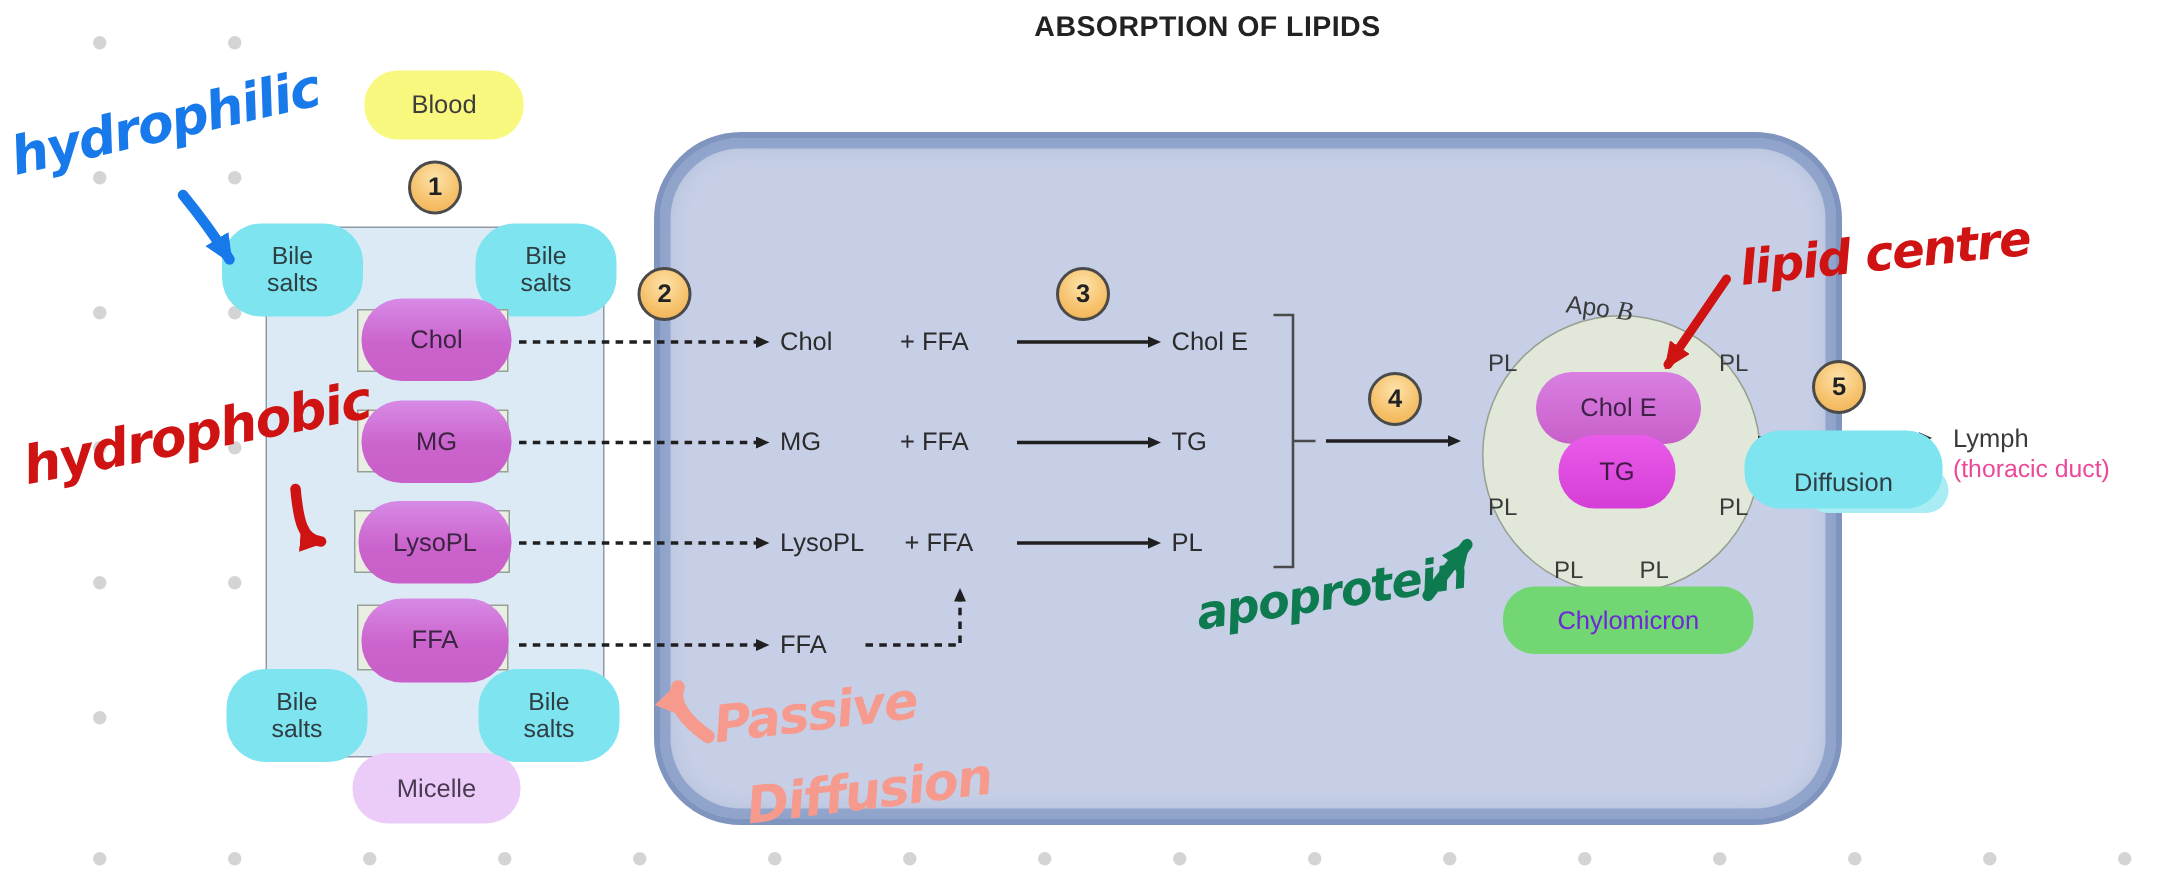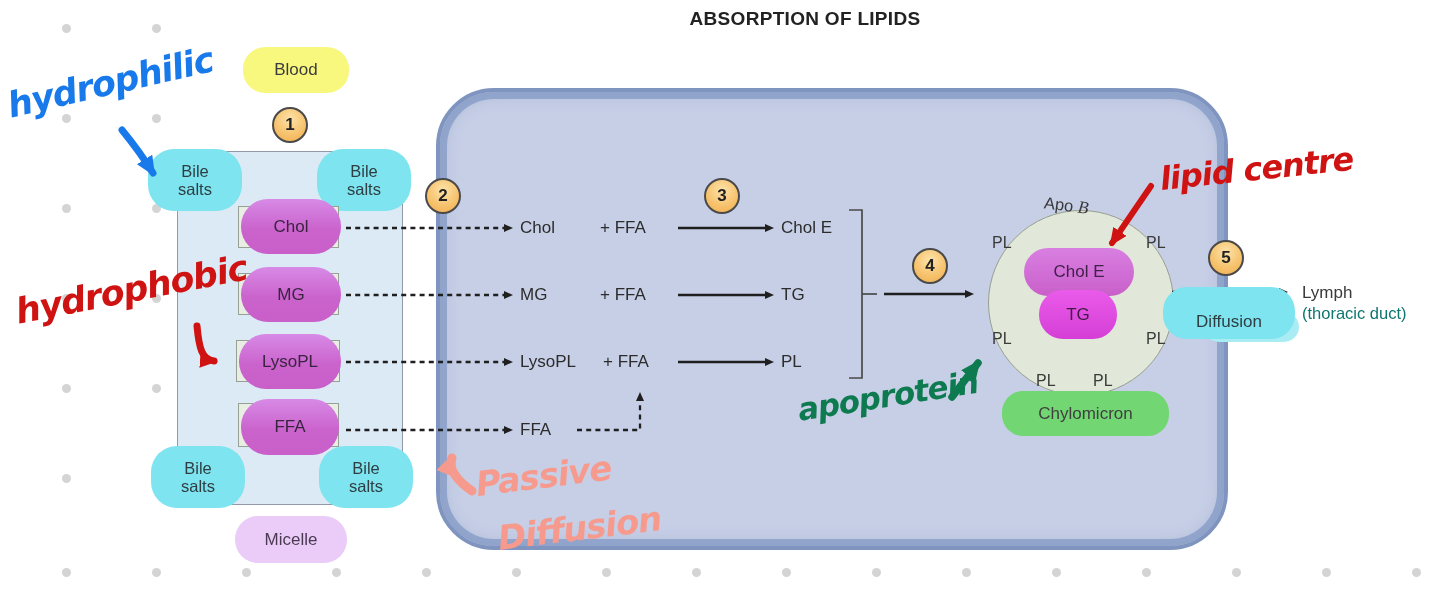--- a/index.html
+++ b/index.html
@@ -22,48 +22,48 @@
         box-shadow:inset 0 0 0 7px rgba(131,153,198,.75), inset 0 0 18px rgba(90,110,160,.35);}
   
   .micelle-box{left:177px;top:151px;width:226px;height:354px;border-radius:16px;background:#dceaf6;border:1.5px solid #8f9aa6;box-sizing:border-box;}
   .bile{display:flex;flex-direction:column;align-items:center;justify-content:center;width:94px;height:62px;border-radius:26px;
         background:#7de4f0;font-size:16.5px;line-height:1.12;color:#2f3e42;}
   .bile.b1{left:148px;top:149px;} .bile.b2{left:317px;top:149px;}
   .bile.b3{left:151px;top:446px;} .bile.b4{left:319px;top:446px;}
   .mrect{background:#e9eee3;border:1px solid #97a097;box-sizing:border-box;}
   .mblob{display:flex;align-items:center;justify-content:center;border-radius:27px;font-size:17px;color:#3a2440;
          background:linear-gradient(180deg,#d78ae6 0%,#cb63cd 55%,#c95fc9 100%);}
-  .micelle-label{left:235px;top:516px;width:112px;height:47px;border-radius:23px;background:#ebccf8;color:#4a3a52;}
+  .micelle-label{left:235px;top:502px;width:112px;height:47px;border-radius:23px;background:#ebccf8;color:#4a3a52;}
   
   .step{display:flex;align-items:center;justify-content:center;width:36px;height:36px;border-radius:50%;
         background:radial-gradient(circle at 50% 32%,#fde3aa 0%,#f6c16b 60%,#efae4f 100%);
         border:2px solid #4a4a4a;box-sizing:border-box;font-size:17px;font-weight:bold;color:#222;z-index:8;}
   .s1{left:272px;top:107px;} .s2{left:425px;top:178px;} .s3{left:704px;top:178px;}
   .s4{left:912px;top:248px;} .s5{left:1208px;top:240px;}
   
   .rxn{height:22px;line-height:22px;font-size:17px;white-space:nowrap;z-index:6;}
   
   .chylo-circle{left:988px;top:210px;width:186px;height:186px;border-radius:50%;background:#e1e8d9;border:1.5px solid #989f90;box-sizing:border-box;z-index:3;}
   .apo{left:1044px;top:195px;font-size:16.5px;color:#3a3a3a;transform:rotate(7deg);z-index:5;white-space:nowrap;}
   .apo i{font-family:"Liberation Serif","DejaVu Serif",serif;font-size:17.5px;}
   .pl{font-size:16px;color:#3a3a3a;z-index:5;}
   .pl.ul{left:992px;top:234px;} .pl.ur{left:1146px;top:234px;}
   .pl.ll{left:992px;top:330px;} .pl.lr{left:1146px;top:330px;}
   .pl.bl1{left:1036px;top:372px;} .pl.bl2{left:1093px;top:372px;}
   .chole{left:1024px;top:248px;width:110px;height:48px;border-radius:24px;z-index:4;
          background:linear-gradient(180deg,#d97fe2 0%,#c95fc9 100%);display:flex;align-items:center;justify-content:center;font-size:17px;color:#40214a;}
   .tg{left:1039px;top:290px;width:78px;height:49px;border-radius:24px;z-index:5;
       background:linear-gradient(180deg,#ea5bea 0%,#d53ed6 100%);display:flex;align-items:center;justify-content:center;font-size:17px;color:#401a45;}
-  .chylo-label{left:1002px;top:391px;width:167px;height:45px;border-radius:21px;background:#72d673;color:#404040;z-index:4;}
+  .chylo-label{left:1002px;top:391px;width:167px;height:45px;border-radius:21px;background:#72d673;color:#6d28d9;z-index:4;}
   
   .exo{left:1163px;top:287px;width:132px;height:52px;border-radius:24px;background:#7de4f0;z-index:7;
        display:flex;align-items:flex-end;justify-content:center;font-size:17px;color:#2f3e42;padding-bottom:7px;box-sizing:border-box;}
   .exo-shadow{left:1204px;top:312px;width:95px;height:30px;border-radius:16px;background:#a9ecf4;z-index:6;}
   .lymph1{left:1302px;top:283px;font-size:17px;color:#3a3a3a;z-index:6;}
-  .lymph2{left:1302px;top:304px;font-size:16.5px;color:#0f766e;z-index:6;}
+  .lymph2{left:1302px;top:304px;font-size:16.5px;color:#ec4899;z-index:6;}
   
   .ink{font-family:"DejaVu Sans","Liberation Sans",sans-serif;font-style:italic;font-weight:bold;letter-spacing:-1px;white-space:nowrap;z-index:10;transform-origin:left center;}
   .ink-hydrophilic{left:8px;top:86px;font-size:35px;color:#1879ea;transform:rotate(-13deg);}
   .ink-hydrophobic{left:16px;top:292px;font-size:35px;color:#cf1212;transform:rotate(-11deg);}
   .ink-lipid{left:1160px;top:160px;font-size:32px;color:#cf1212;transform:rotate(-6deg);}
   .ink-apoprotein{left:798px;top:392px;font-size:31px;color:#0e7a50;transform:rotate(-9deg);}
   .ink-passive1{left:476px;top:464px;font-size:34px;color:#f79a8e;transform:rotate(-7deg);}
   .ink-passive2{left:498px;top:518px;font-size:34px;color:#f79a8e;transform:rotate(-7deg);}
   svg.layer{position:absolute;left:0;top:0;width:1444px;height:596px;pointer-events:none;}
   svg.printed{z-index:6;} svg.inkarrows{z-index:10;}

